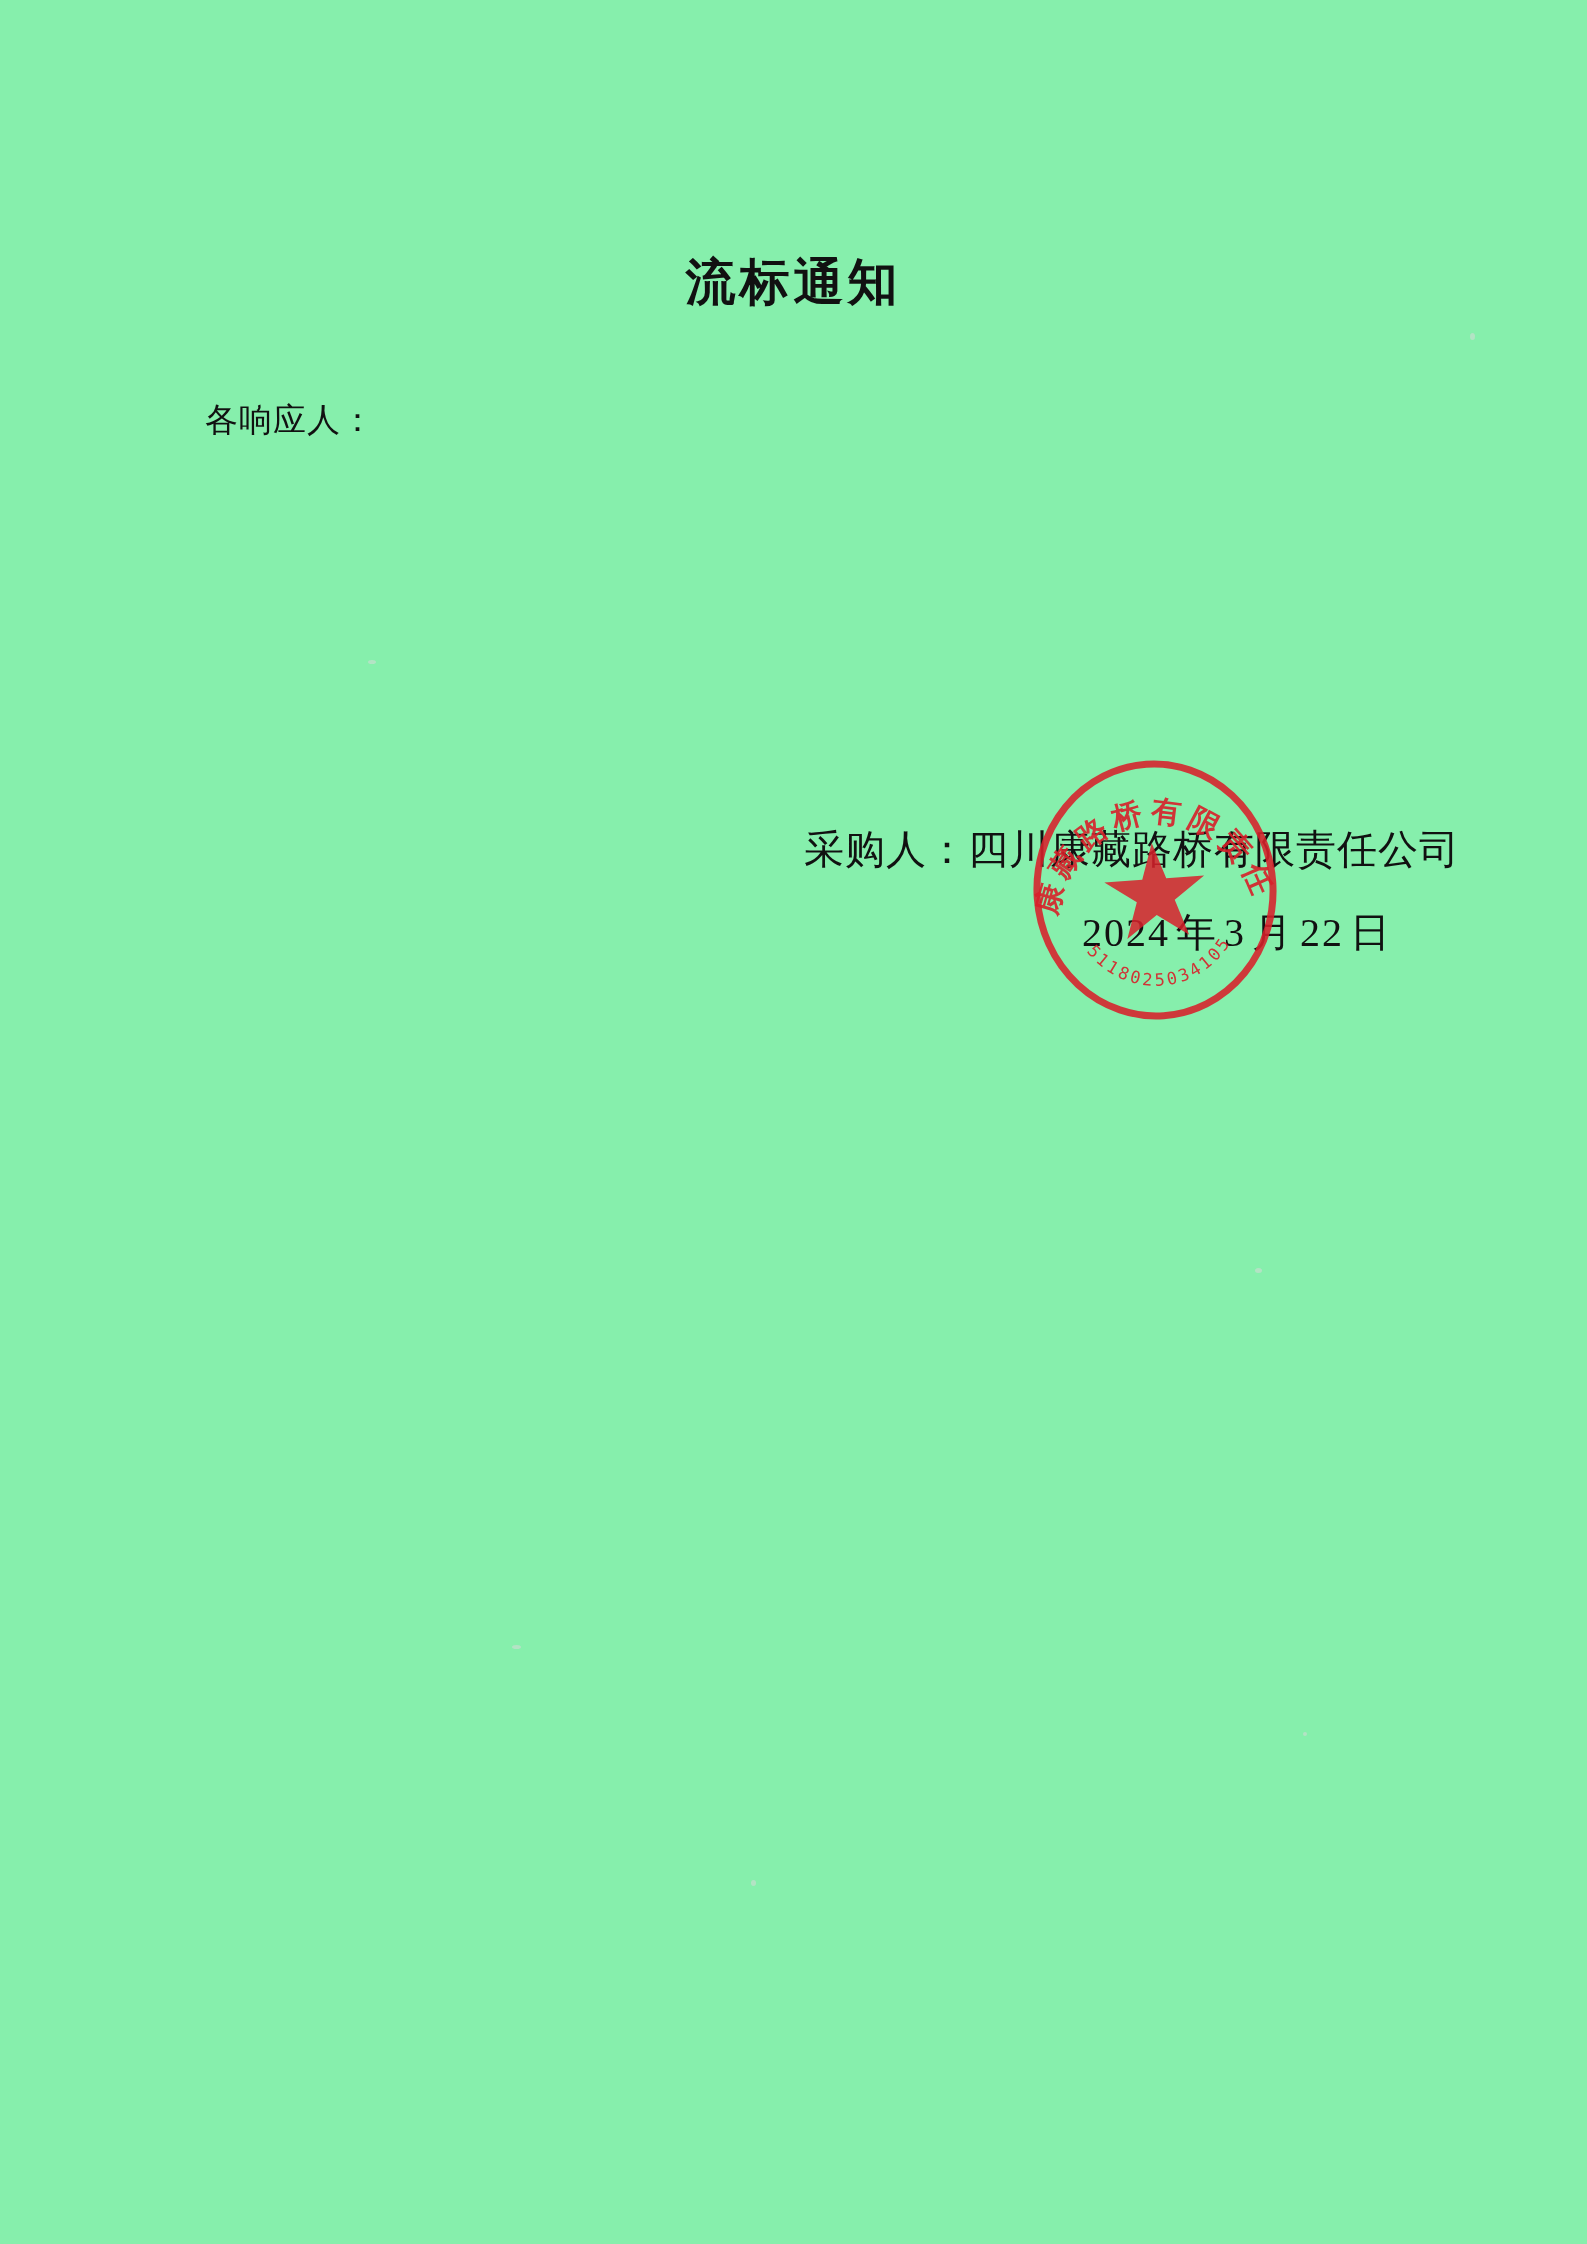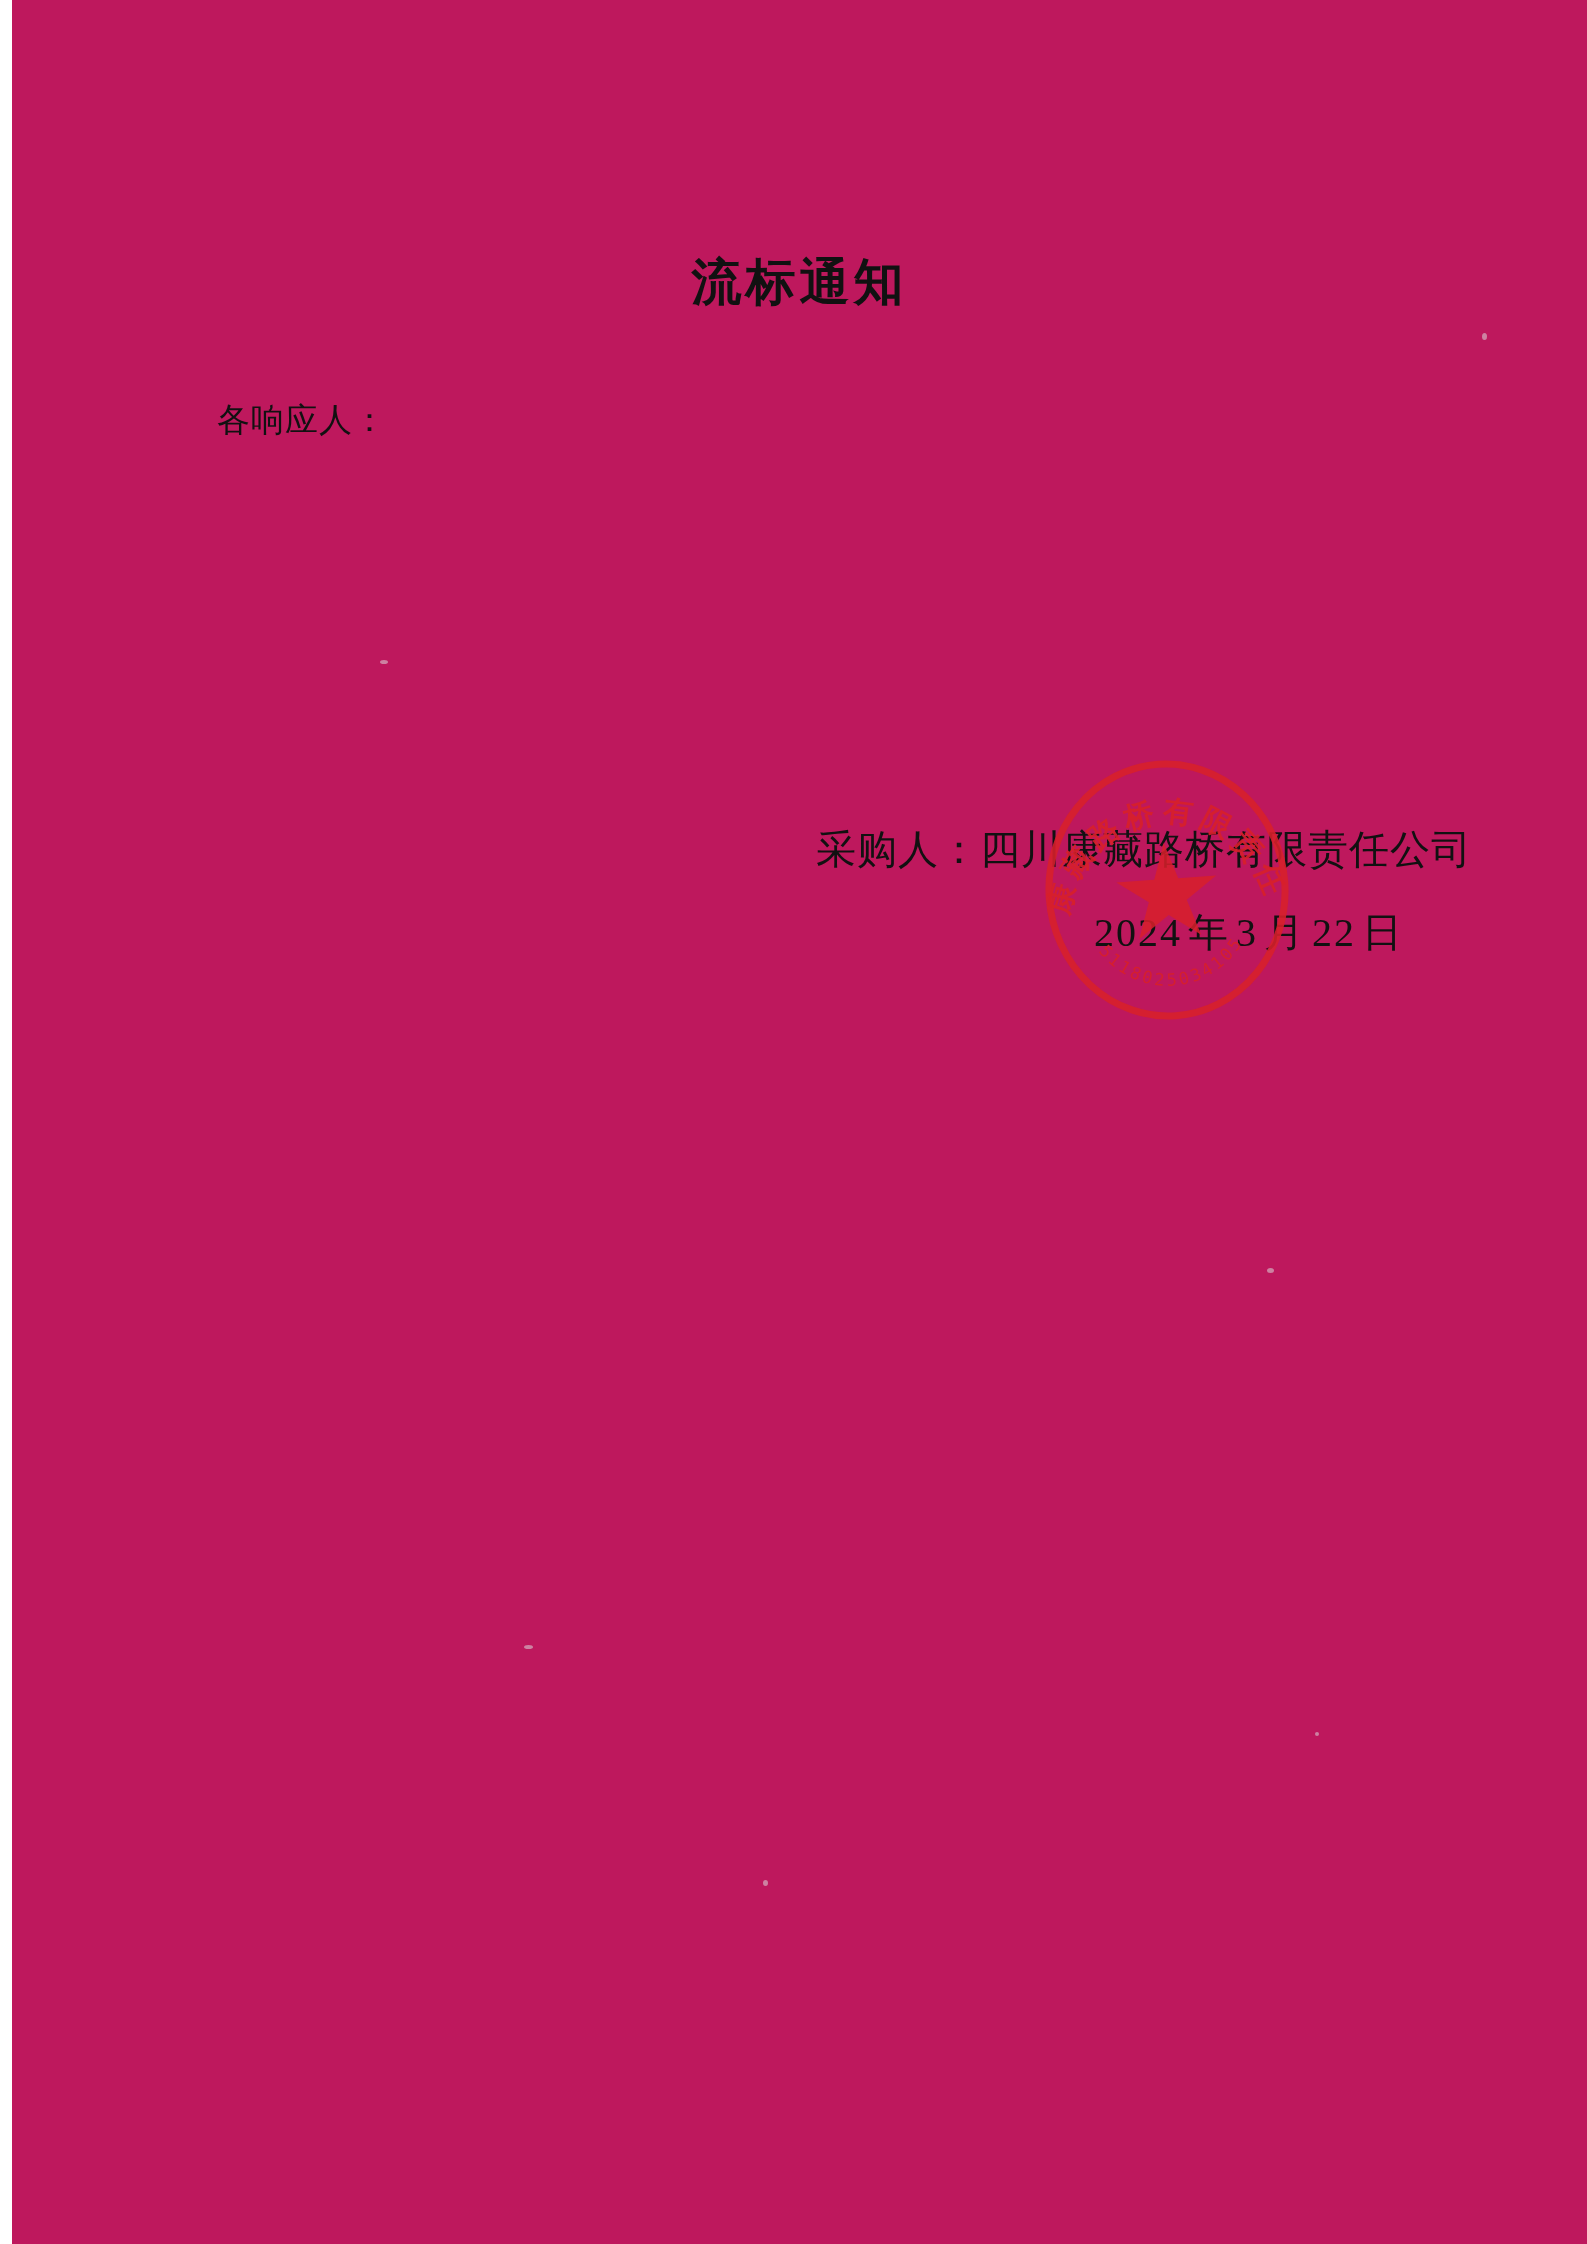--- a/index.html
+++ b/index.html
@@ -12,22 +12,21 @@
     height: 2244px;
     position: relative;
     font-family: "Liberation Serif", serif;
     color: #111111;
     overflow: hidden;
   }
 
   .page {
     position: absolute;
     inset: 0;
-    background: #be185d;
-    margin-left: 12px;
+    background: #86efac;
   }
 
   
   .speckle {
     position: absolute;
     background: #d8d8d8;
     border-radius: 50%;
     opacity: .55;
   }
 

